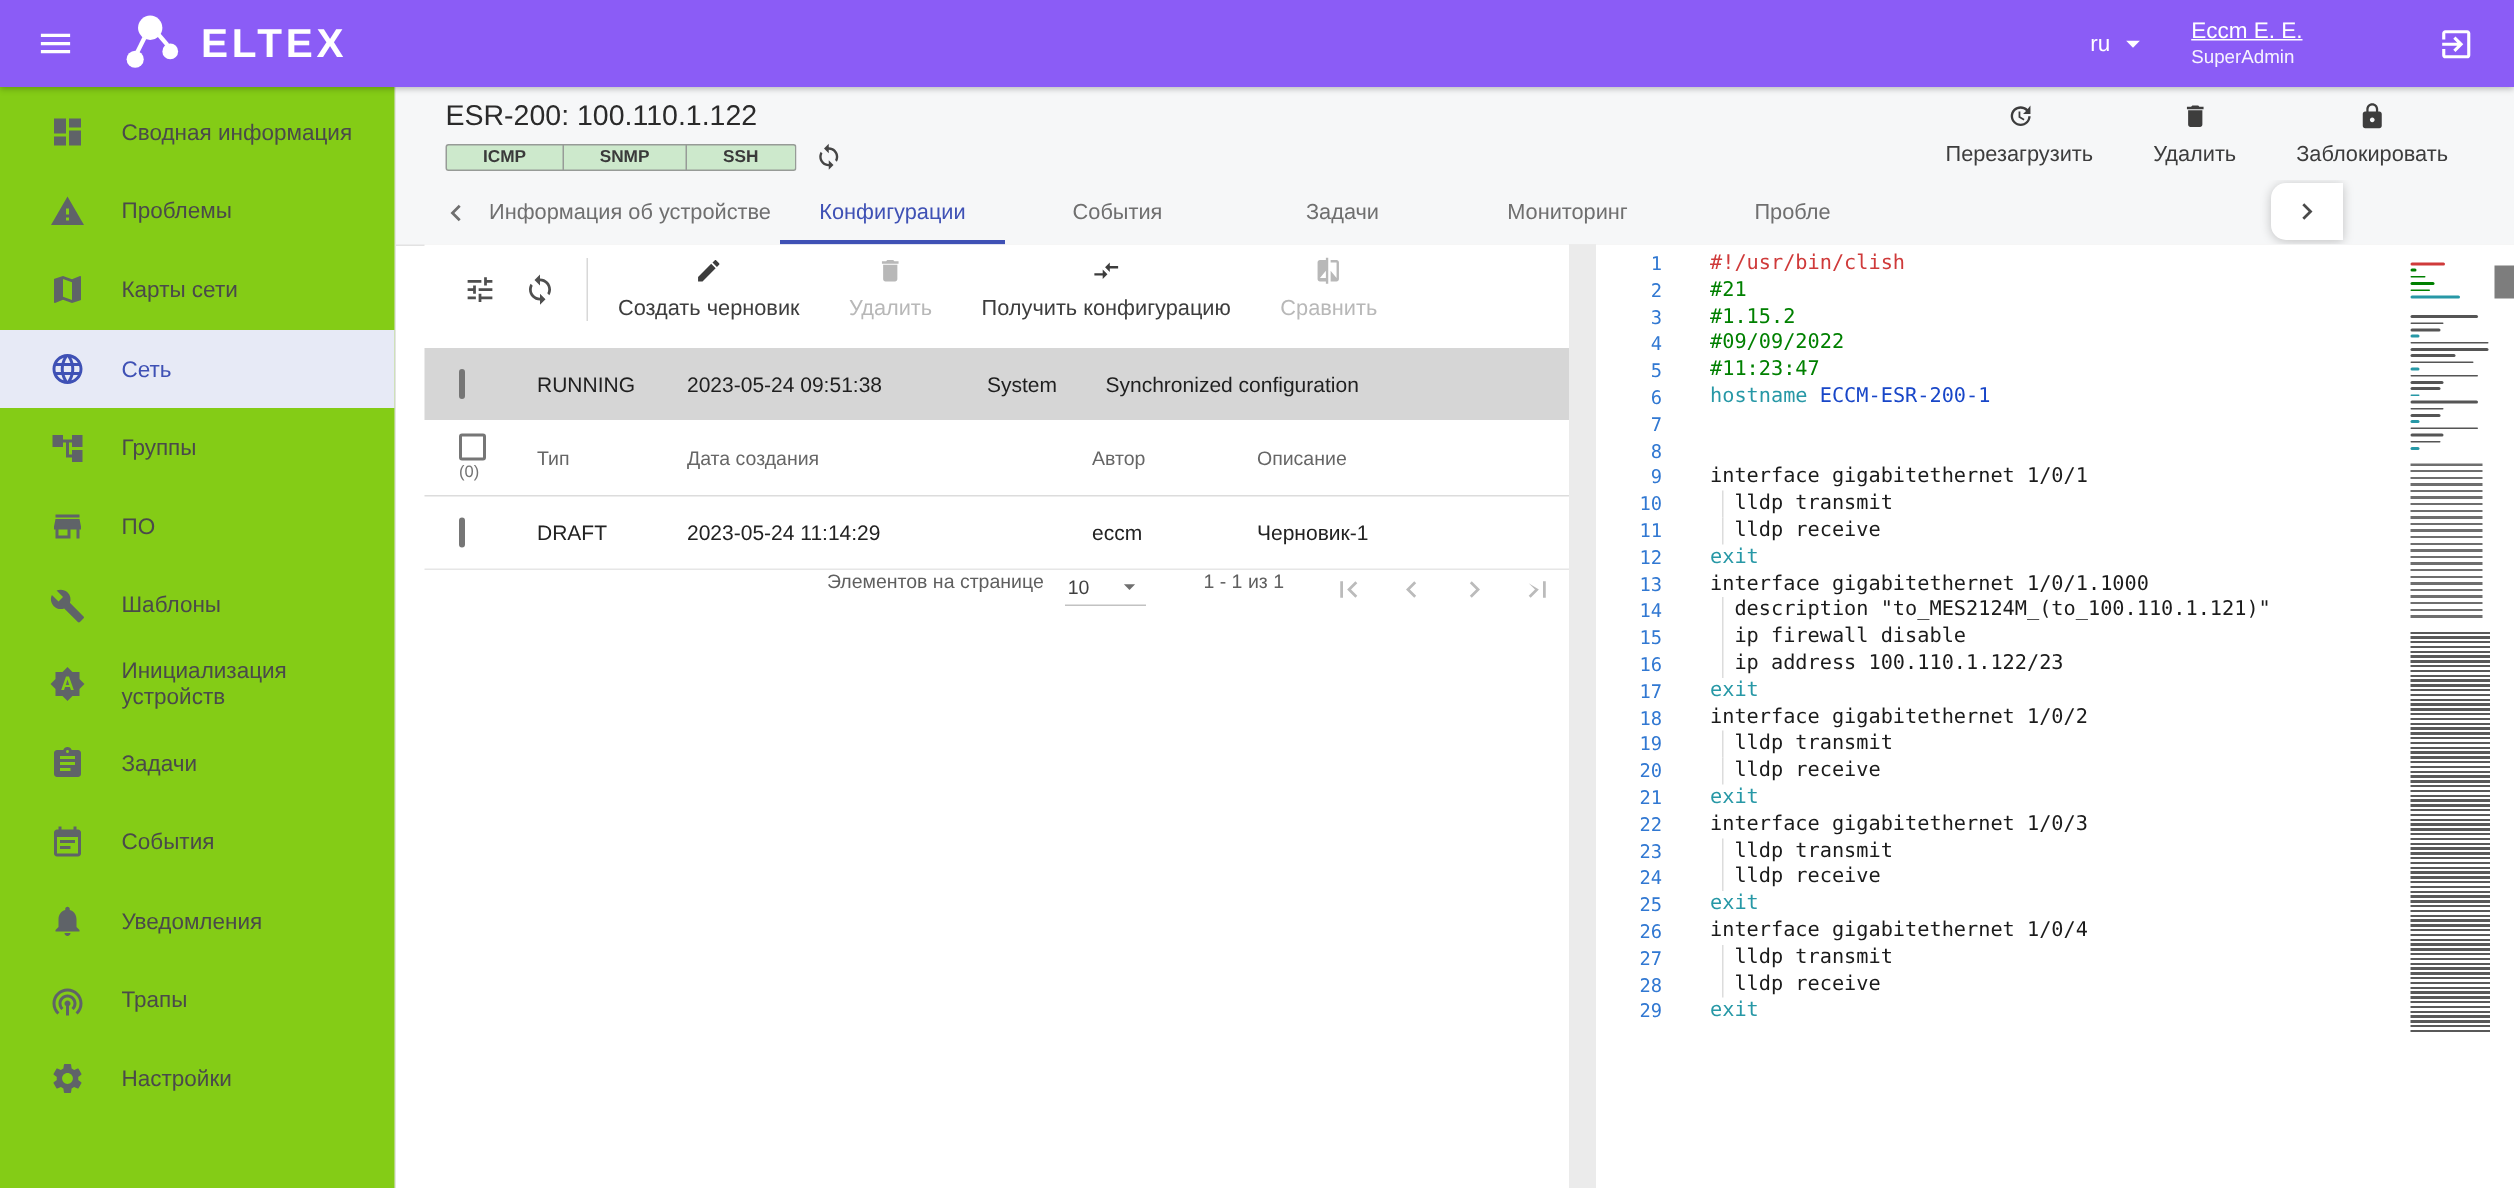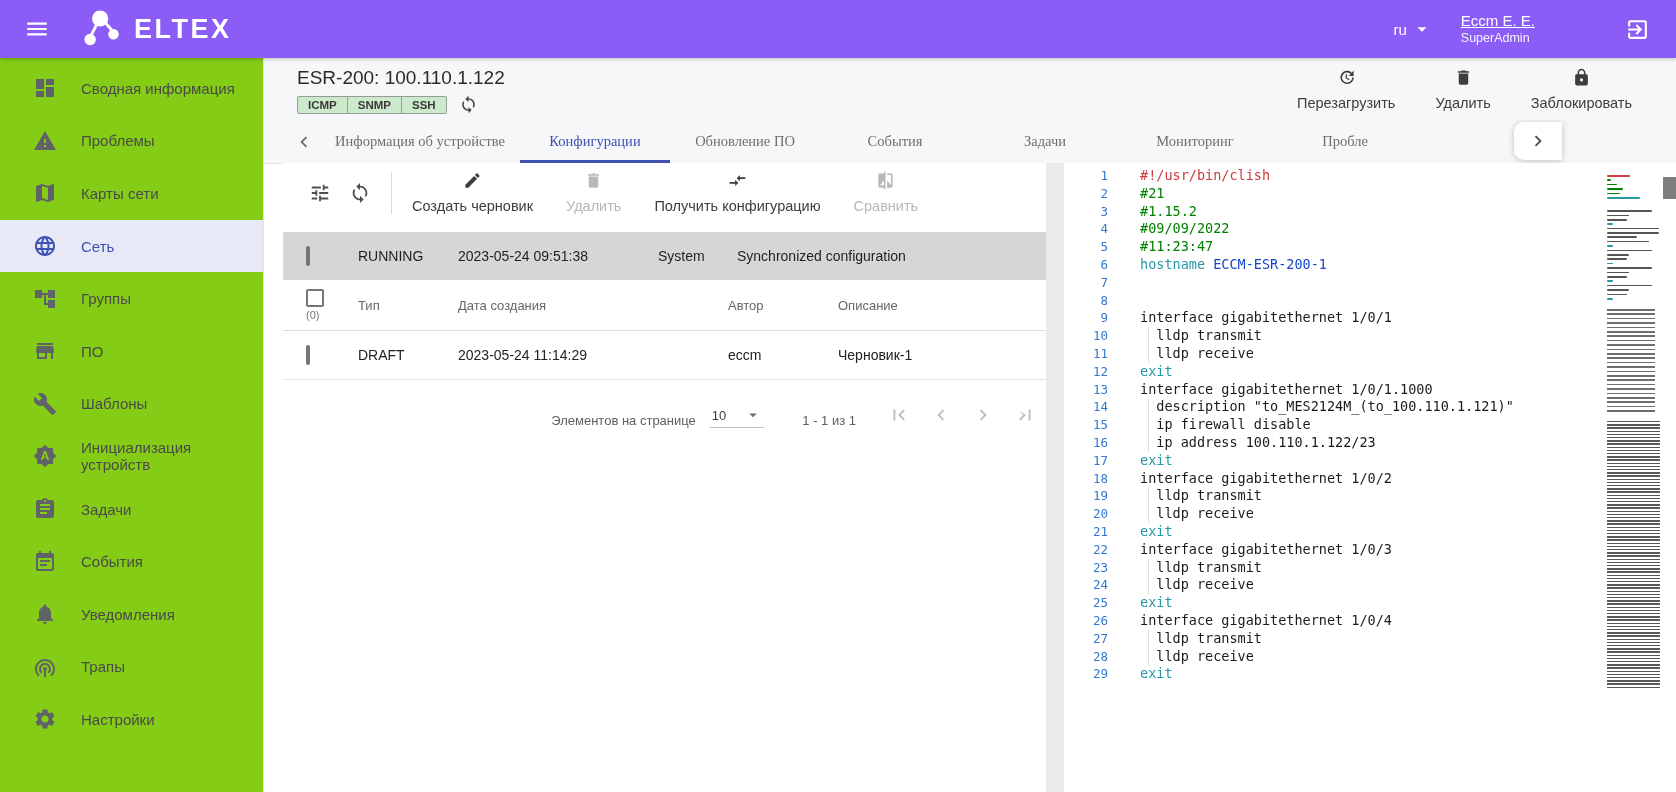--- a/index.html
+++ b/index.html
@@ -31,35 +31,35 @@
   .sb-item svg{fill:#5f6368;flex:0 0 auto;}
   .sb-item.active{background:#e7eaf6;color:#3f51b5;}
   .sb-item.active svg{fill:#3f51b5;}
 
   
   .main{position:absolute;left:264px;top:58px;right:0;bottom:0;background:#fff;}
   .page-head{height:62px;background:#f6f7f8;position:relative;}
   .page-title{position:absolute;left:33px;top:9px;font-size:19px;font-weight:500;color:#2a2a2a;}
   .badge-row{position:absolute;left:33px;top:37px;display:flex;align-items:center;gap:12px;}
   .badges{display:flex;}
-  .badge{border:1px solid #979b97;border-left:none;background:#cde9cc;padding:2px 10px;
+  .badge{border:1px solid #979b97;border-left:none;background:#cde9cc;padding:2px 24px;
          font-size:11.5px;font-weight:700;color:#3a3a3a;}
   .badge:first-child{border-left:1px solid #979b97;border-radius:2px 0 0 2px;}
   .badge:last-child{border-radius:0 2px 2px 0;}
   .badge-sync svg{fill:#454545;}
   .head-actions{position:absolute;right:44px;top:0;height:62px;display:flex;align-items:center;gap:40px;}
 
   .btn{display:flex;align-items:center;gap:8px;font-size:14.5px;font-weight:500;color:#3d3d3d;
        background:none;border:none;cursor:pointer;white-space:nowrap;padding:0;flex-direction:column;}
   .btn svg{fill:currentColor;}
   .btn.disabled{color:#b8b8b8;cursor:default;}
 
   
   .tabbar{height:43px;background:#f6f7f8;border-bottom:1px solid #e2e2e2;display:flex;
-          align-items:stretch;position:relative;padding-left:24px;overflow:hidden;font-family:Liberation Serif, serif;}
+          align-items:stretch;position:relative;padding-left:24px;overflow:hidden;}
   .tab-scroll{width:32px;display:flex;align-items:center;justify-content:center;background:none;
               border:none;cursor:pointer;}
   .tab-scroll svg{fill:#6f6f6f;}
   .tabs{display:flex;}
   .tab{width:150px;display:flex;align-items:center;justify-content:center;font-size:14.5px;
        color:#6f6f6f;cursor:pointer;position:relative;white-space:nowrap;flex:0 0 auto;}
   .tab.wide{width:200px;}
   .tab.active{color:#3f51b5;font-weight:500;}
   .tab.active::after{content:"";position:absolute;left:0;right:0;bottom:0;height:3px;background:#3f51b5;}
   .tab-right-box{position:absolute;right:114px;top:2px;bottom:3px;width:48px;background:#fff;
@@ -79,21 +79,21 @@
   .grid-run{display:grid;grid-template-columns:52px 100px 200px 79px auto;padding-left:23px;align-items:center;}
   .grid-tbl{display:grid;grid-template-columns:52px 100px 270px 110px auto;padding-left:23px;align-items:center;}
   .row-running{height:48px;background:#d6d6d6;margin-top:10px;font-size:14px;color:#1f1f1f;cursor:pointer;}
   .row-head{height:50px;font-size:13px;color:#666;border-bottom:1px solid #dcdcdc;}
   .row-data{height:48px;font-size:14px;color:#222;border-bottom:1px solid #e6e6e6;cursor:pointer;}
   .cb{width:18px;height:18px;border:2px solid #767676;border-radius:2px;background:transparent;
       box-sizing:border-box;cursor:pointer;}
   .cb-stack{display:flex;flex-direction:column;align-items:flex-start;gap:2px;}
   .cb-count{font-size:11px;color:#757575;}
 
-  .paginator{height:48px;display:flex;align-items:flex-end;justify-content:flex-end;
+  .paginator{height:48px;display:flex;align-items:flex-start;justify-content:flex-end;
              padding-right:8px;font-size:13px;color:#5f5f5f;}
   .pp-select{display:flex;align-items:center;gap:18px;margin:0 38px 0 14px;border-bottom:1px solid #c2c2c2;
              padding:2px 2px 3px 2px;cursor:pointer;color:#404040;}
   .pp-select .caret{fill:#6f6f6f;}
   .pg-range{margin-right:30px;color:#5f5f5f;}
   .pg-nav{display:flex;align-items:center;gap:16px;}
   .pg-btn{background:none;border:none;padding:2px;cursor:default;}
   .pg-btn svg{fill:#bbbbbb;}
 
   
@@ -278,23 +278,20 @@
             <path d="M15.41 7.41L14 6l-6 6 6 6 1.41-1.41L10.83 12z"></path>
           </svg>
         </span>
       </button>
     <div class="tabs" id="tabs">
         <div class="tab wide">
           <span>Информация об устройстве</span>
         </div>
         <div class="tab active">
           <span>Конфигурации</span>
-        </div>
-        <div class="tab">
-          <span>Обновление ПО</span>
         </div>
         <div class="tab">
           <span>События</span>
         </div>
         <div class="tab">
           <span>Задачи</span>
         </div>
         <div class="tab">
           <span>Мониторинг</span>
         </div>

